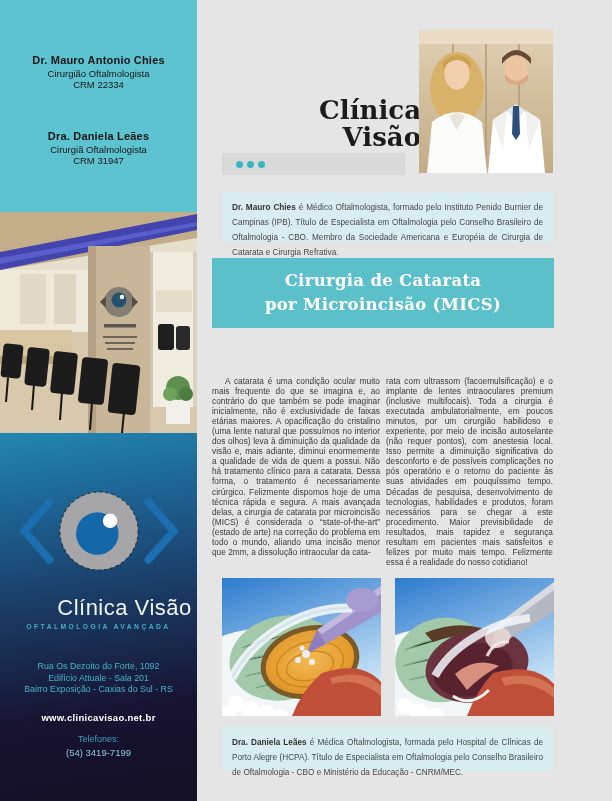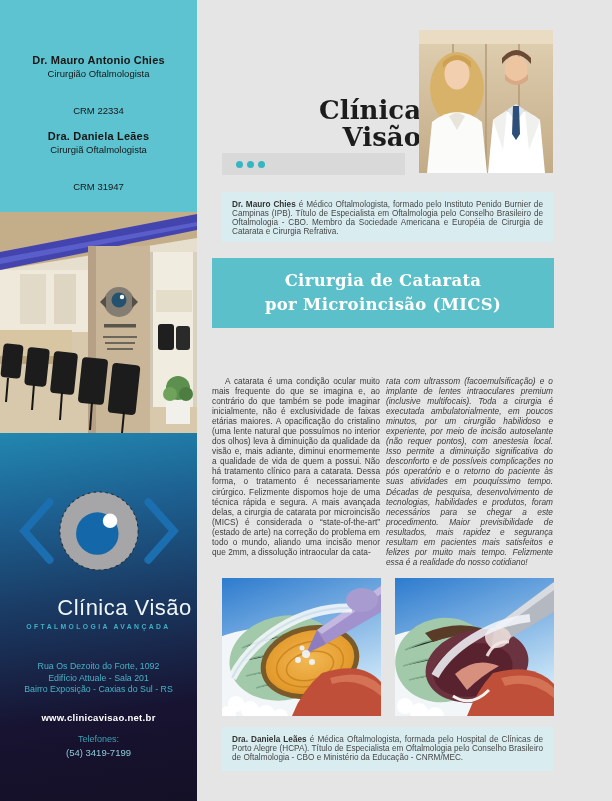--- a/index.html
+++ b/index.html
@@ -6,21 +6,21 @@
   .page{position:relative;width:612px;height:801px;background:#e5e5e5;overflow:hidden;
         font-family:"Liberation Sans",sans-serif;}
 
   
   .sidebar{position:absolute;left:0;top:0;width:197px;height:801px;}
   .sb-top{position:absolute;left:0;top:0;width:197px;height:212px;background:#5ec3d0;}
   .doc{position:absolute;width:100%;text-align:center;color:#161616;}
   .doc-1{top:54px;} .doc-2{top:130px;}
   .doc-name{font-size:11px;font-weight:bold;letter-spacing:.2px;}
   .doc-role{font-size:9.5px;margin-top:2px;}
-  .doc-crm{font-size:9.5px;margin-top:26px;}
+  .doc-crm{font-size:9.5px;margin-top:0;}
 
   .sb-photo{position:absolute;left:0;top:212px;width:197px;height:221px;overflow:hidden;}
   .sb-brand{position:absolute;left:0;top:433px;width:197px;height:368px;
       background:linear-gradient(172deg,#2287ae 0%,#1d6394 20%,#1a3a63 46%,#171331 75%,#141026 100%);}
   .eye-logo{position:absolute;top:42px;left:50%;transform:translateX(-50%);width:170px;height:112px;}
   .wordmark{position:absolute;top:162px;width:100%;text-align:center;font-size:22px;
       font-weight:400;color:#f1f5f7;letter-spacing:.5px;padding-left:26px;}
   .tagline{position:absolute;top:190px;width:100%;text-align:center;font-size:6.8px;
       letter-spacing:2.4px;color:#3fb0c6;font-weight:bold;}
   .addr{position:absolute;top:228px;width:100%;text-align:center;font-size:8.8px;
@@ -33,34 +33,34 @@
 
   
   .main-title{position:absolute;left:209px;top:80px;width:212px;text-align:right;
       font-family:"DejaVu Serif",serif;font-weight:bold;font-size:26px;line-height:27px;color:#1c1c1c;}
   .doctors-photo{position:absolute;left:419px;top:30px;width:134px;height:143px;overflow:hidden;}
   .gray-bar{position:absolute;left:222px;top:153px;width:183px;height:22px;background:#d9d9d9;
       display:flex;align-items:center;padding-left:14px;gap:4px;box-sizing:border-box;}
   .dot{width:7px;height:7px;border-radius:50%;background:#35b6c3;}
 
   .bio{position:absolute;left:222px;width:331px;background:#d9edf1;color:#474747;
-      font-size:8.2px;line-height:9px;padding:8px 10px;box-sizing:border-box;text-align:justify;}
+      font-size:8.2px;line-height:15px;padding:8px 10px;box-sizing:border-box;text-align:justify;}
   .bio b{color:#333333;}
   .bio-top{top:192px;height:50px;}
   .bio-bottom{top:727px;height:44px;}
 
   .article-header{position:absolute;left:212px;top:258px;width:342px;height:70px;background:#5bc0c9;
       color:#ffffff;text-align:center;font-family:"DejaVu Serif",serif;font-weight:bold;
       font-size:16.5px;line-height:24px;display:flex;flex-direction:column;justify-content:center;
       letter-spacing:.3px;}
 
   .col{position:absolute;top:344px;width:168px;font-size:8.3px;line-height:10.05px;
       text-align:justify;color:#3b3b3b;margin-top:32px;}
   .col-1{left:212px;text-indent:13px;}
-  .col-2{left:386px;width:167px;font-style:italic;}
+  .col-2{left:386px;width:167px;}
 
   .surgery{position:absolute;top:578px;width:159px;height:138px;overflow:hidden;}
   .surgery-1{left:222px;} .surgery-2{left:395px;}
 </style>
 </head>
 <body>
 
 <div class="page">
 
   <aside class="sidebar">

